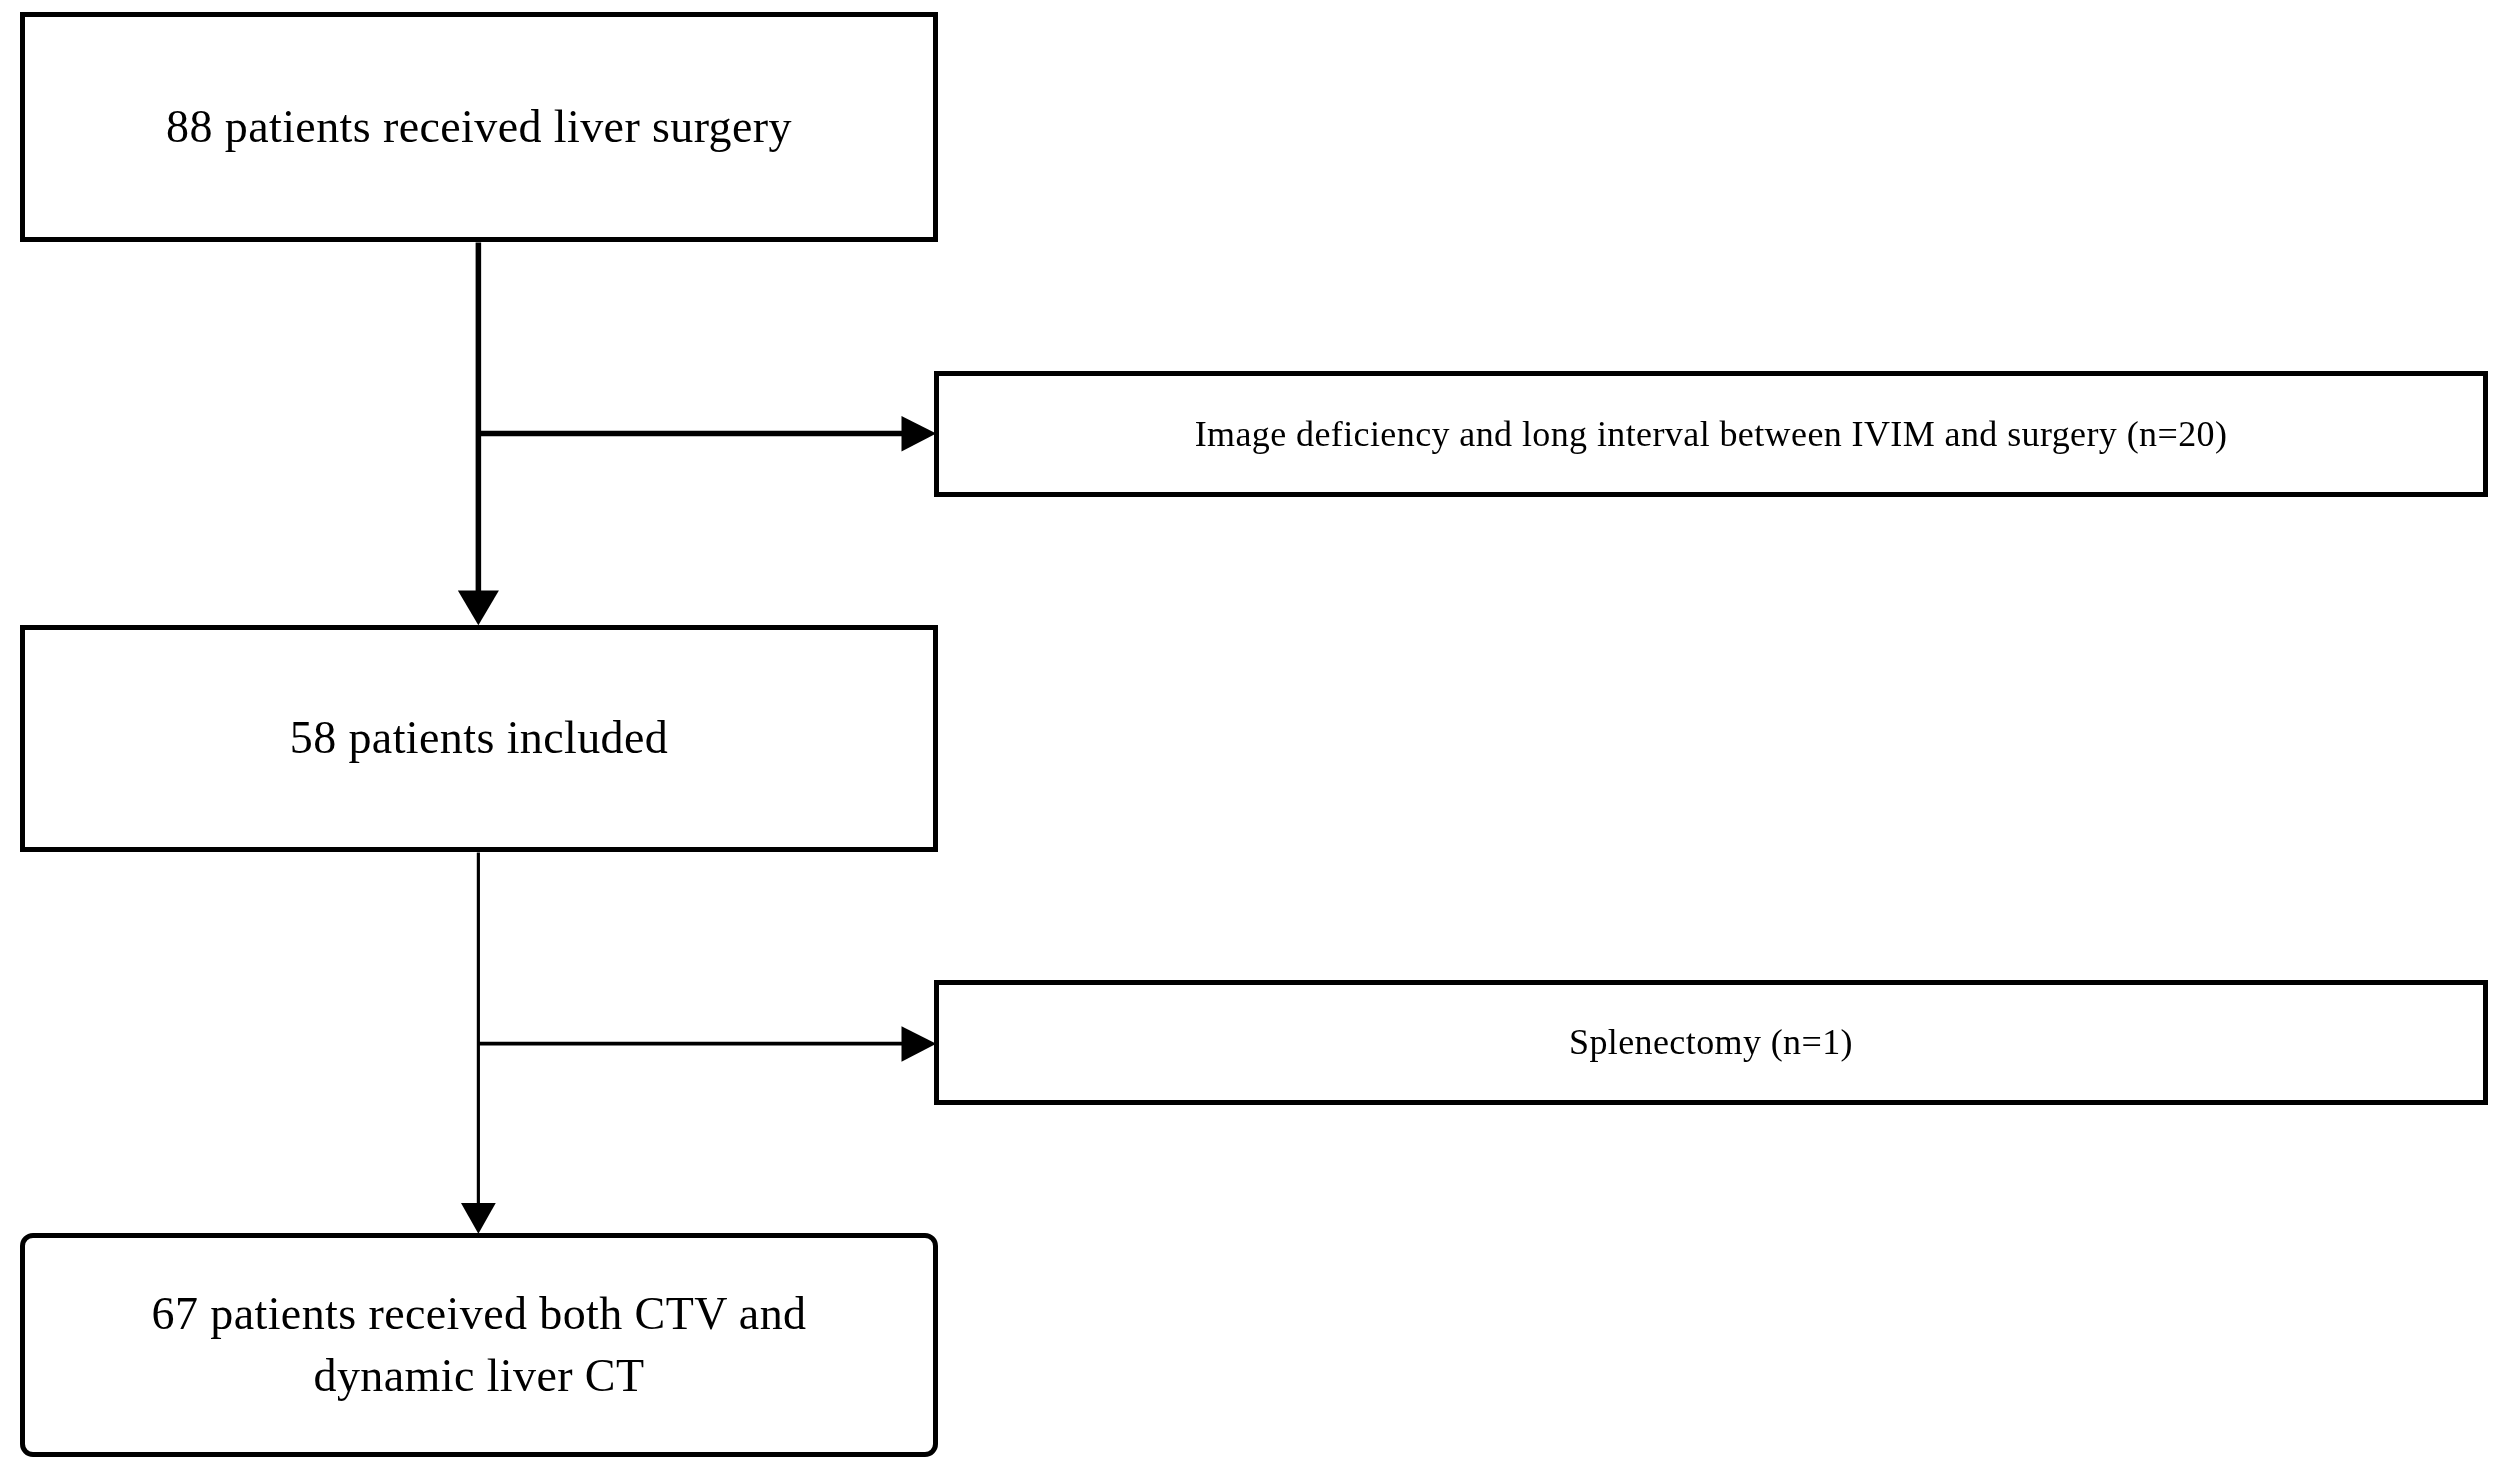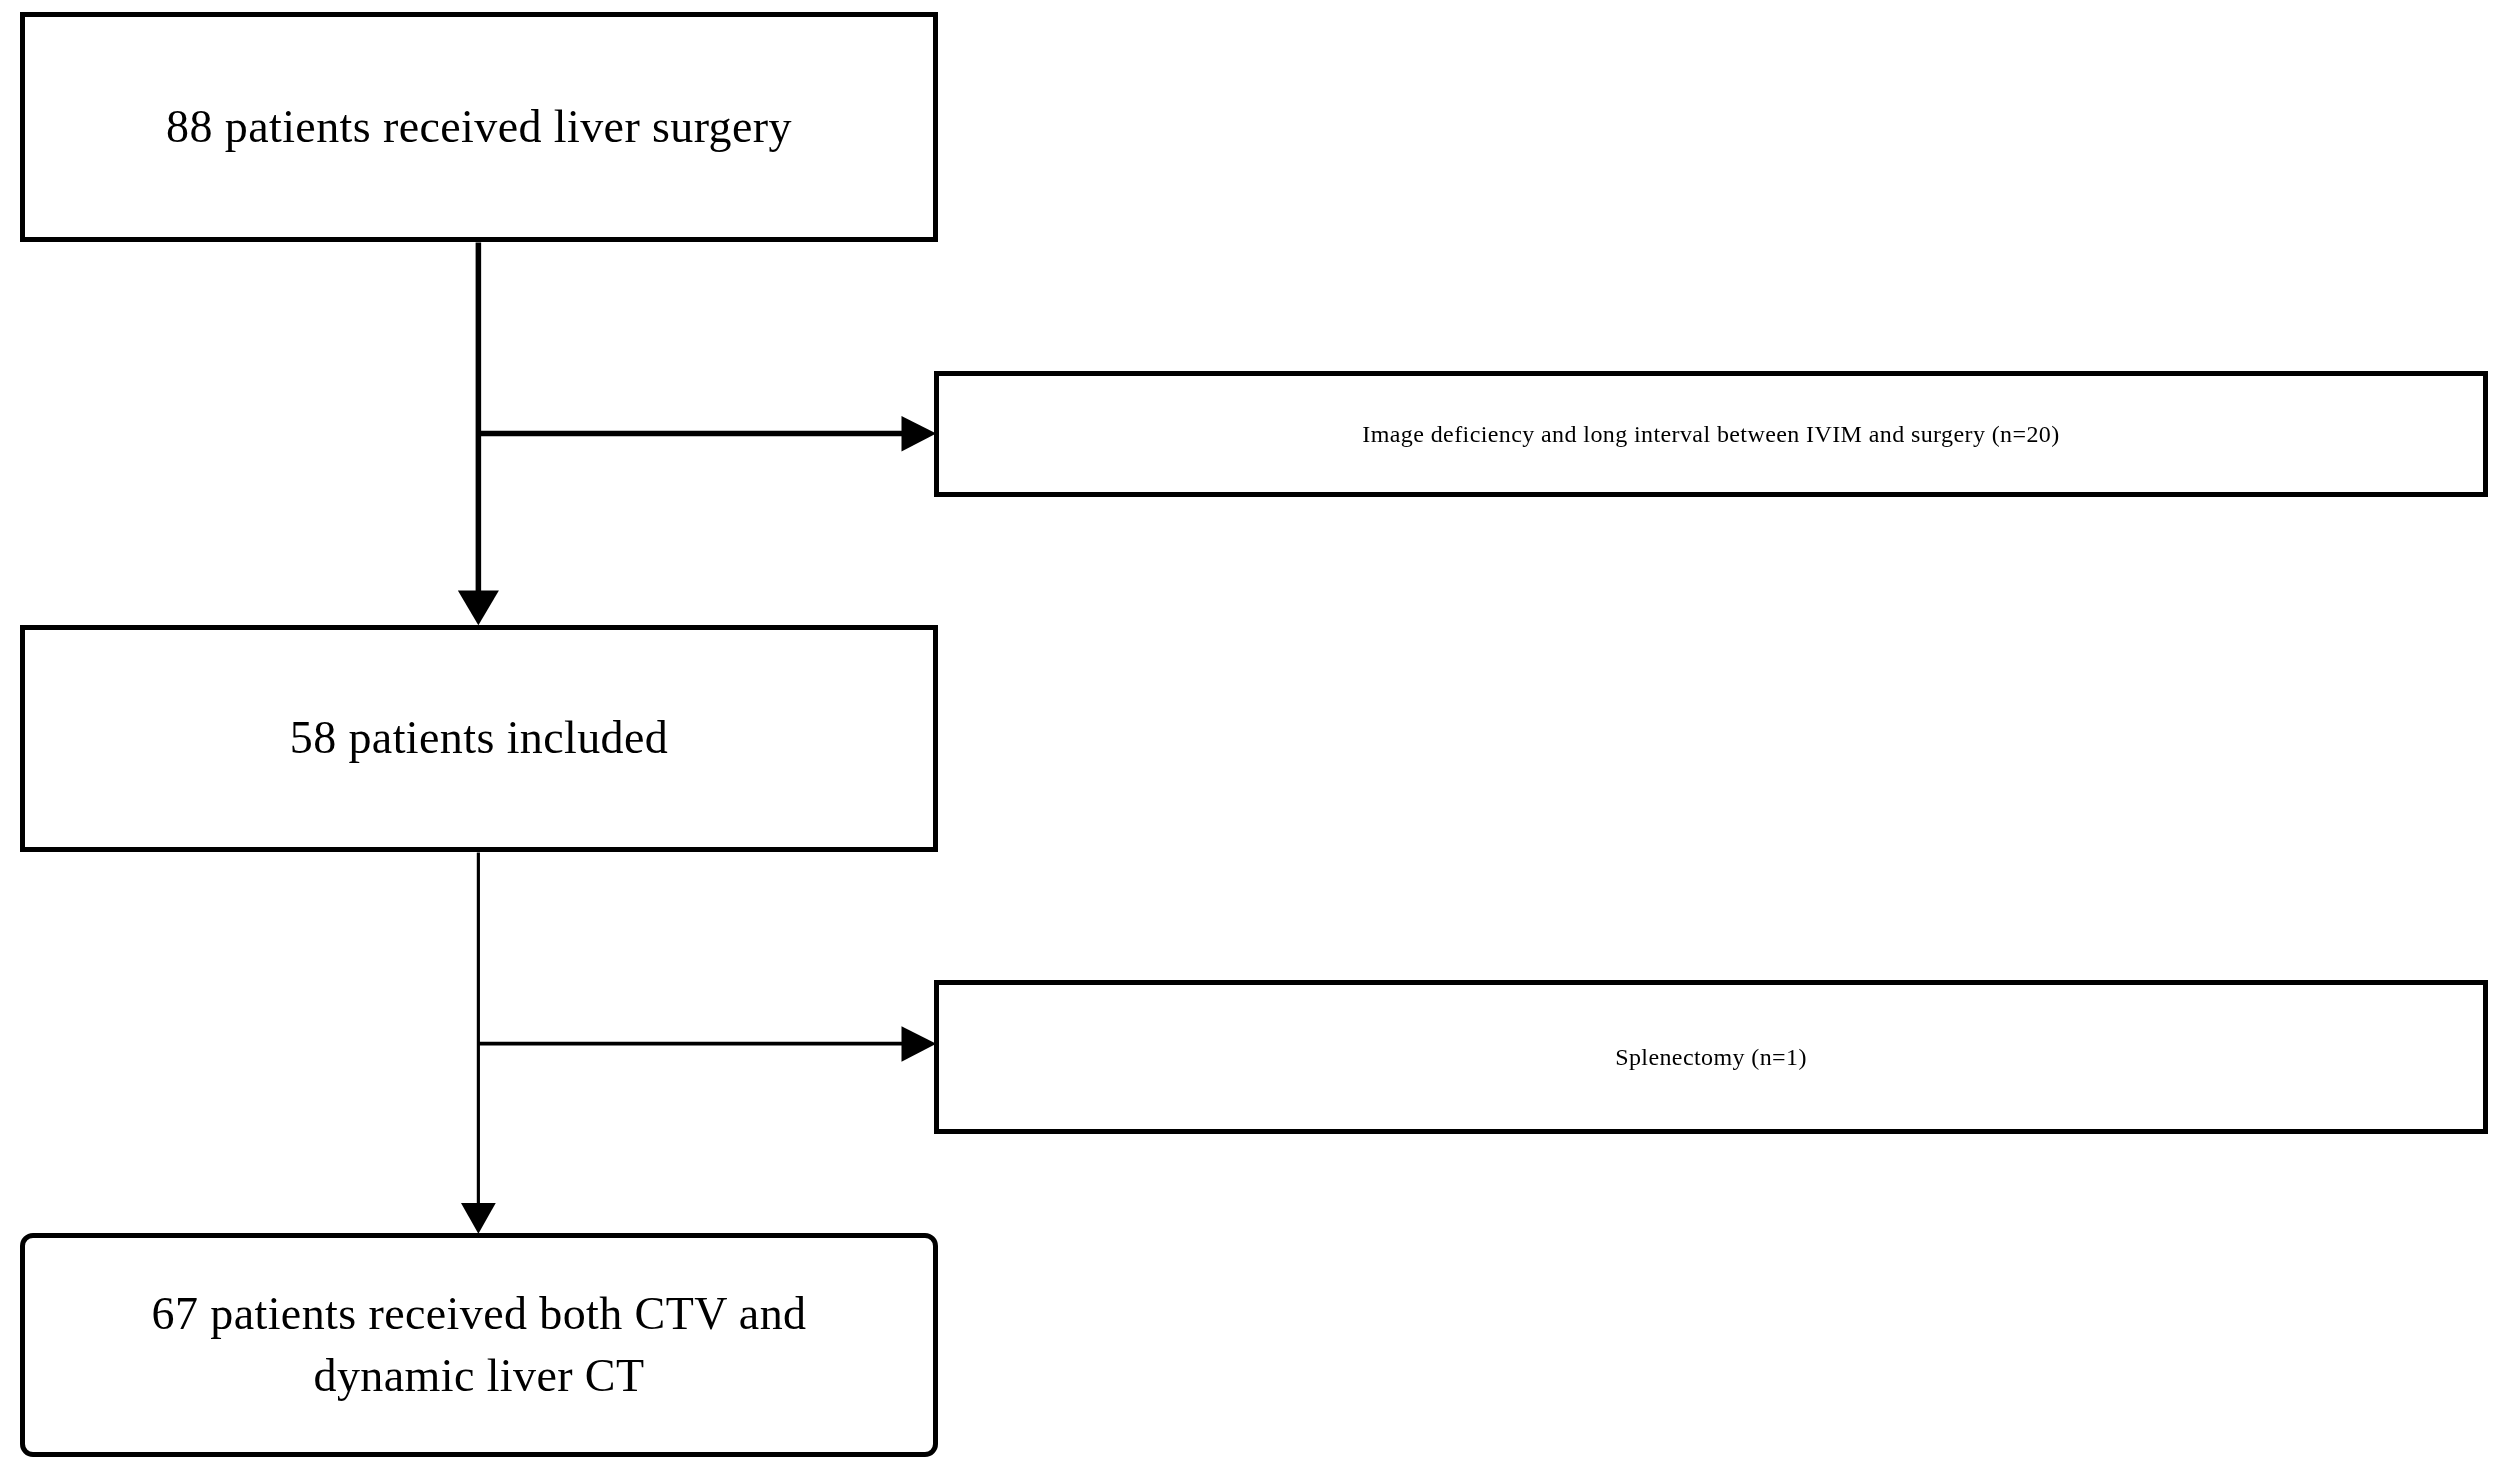--- a/index.html
+++ b/index.html
@@ -37,24 +37,24 @@
 
   #box-primary-1 { left: 20px;   top: 12px;   width: 918px; height: 230px; }
   #box-primary-2 { left: 20px;   top: 625px;  width: 918px; height: 227px; }
   #box-primary-3 { left: 20px;   top: 1233px; width: 918px; height: 224px; border-radius: 13px; }
 
   #box-primary-1 .box-text,
   #box-primary-2 .box-text,
   #box-primary-3 .box-text { font-size: 46px; }
 
   #box-exclusion-1 { left: 934px; top: 371px;  width: 1554px; height: 126px; }
-  #box-exclusion-2 { left: 934px; top: 980px; width: 1554px; height: 154px; }
+  #box-exclusion-2 { left: 934px; top: 980px; width: 1554px; height: 125px; }
 
   #box-exclusion-1 .box-text,
-  #box-exclusion-2 .box-text { font-size: 24px; }
+  #box-exclusion-2 .box-text { font-size: 36px; }
 
   
   #connector-layer {
     position: absolute;
     left: 0;
     top: 0;
     width: 2500px;
     height: 1481px;
     pointer-events: none;
   }

